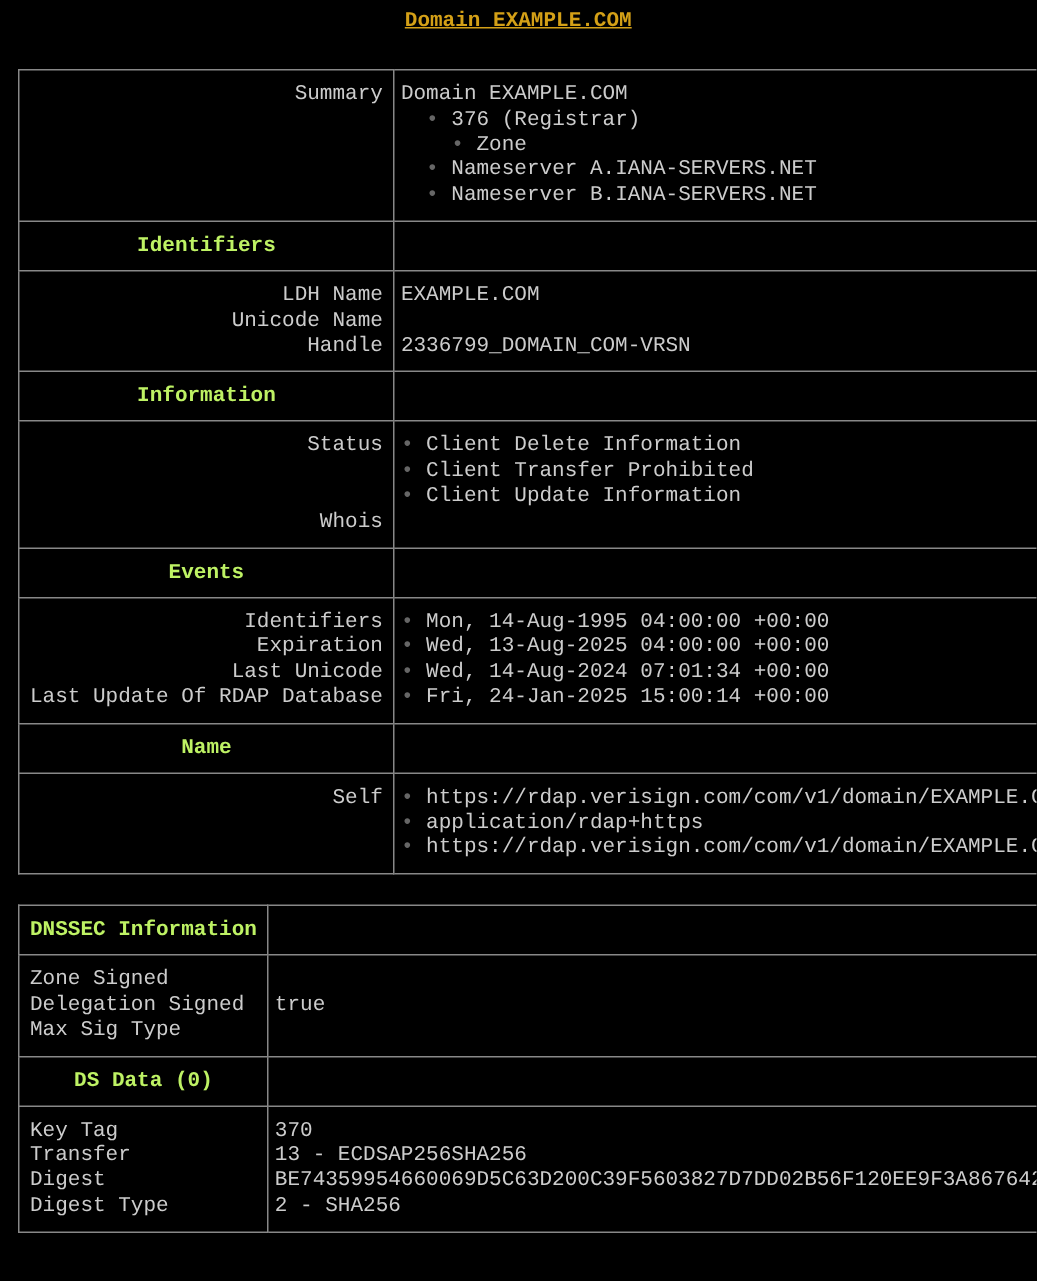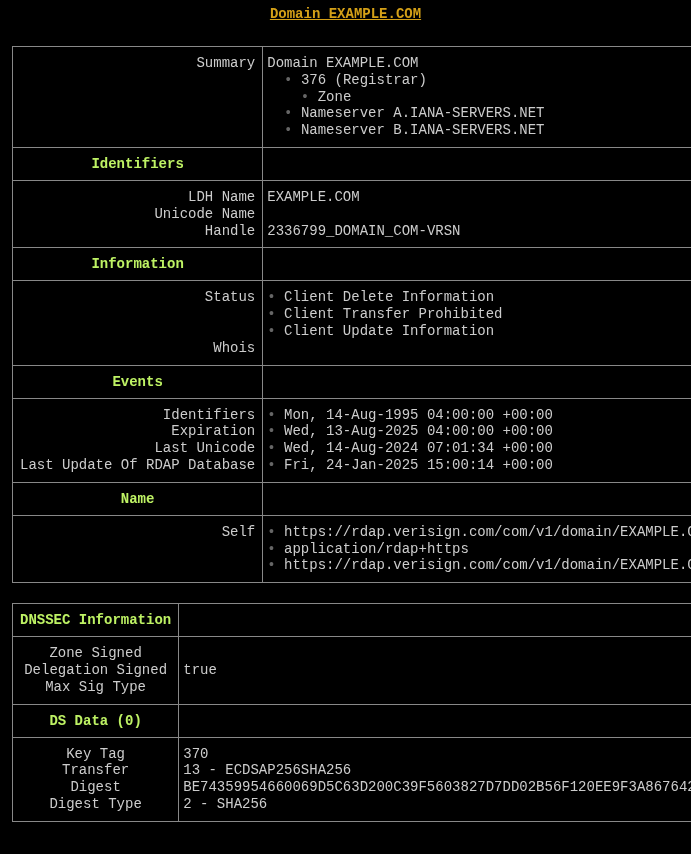--- a/index.html
+++ b/index.html
@@ -32,21 +32,21 @@
       border: 1px solid #888;
       padding: 8px 7px;
       vertical-align: top;
     }
     .label-cell {
       text-align: right;
       white-space: nowrap;
       width: 235px;
     }
     .label-cell-narrow {
-      text-align: center;
+      text-align: left;
       white-space: nowrap;
       width: 148px;
     }
     .value-cell {
       text-align: left;
       padding-left: 4px;
     }
     .section-header {
       color: #bef264;
       font-weight: bold;

